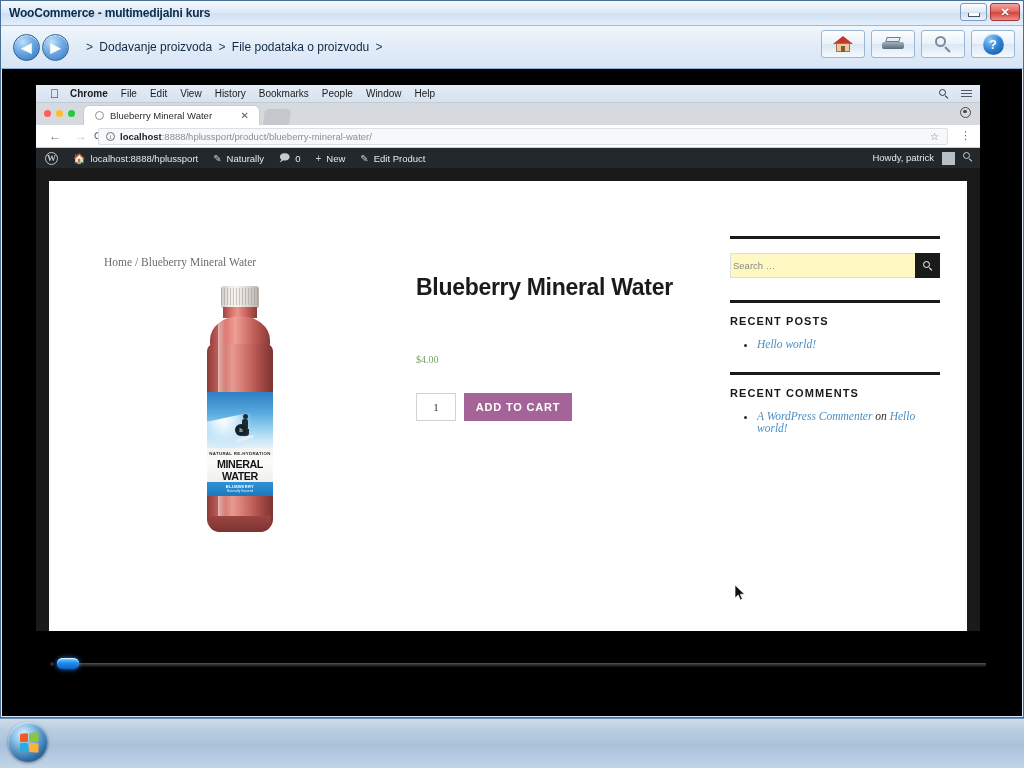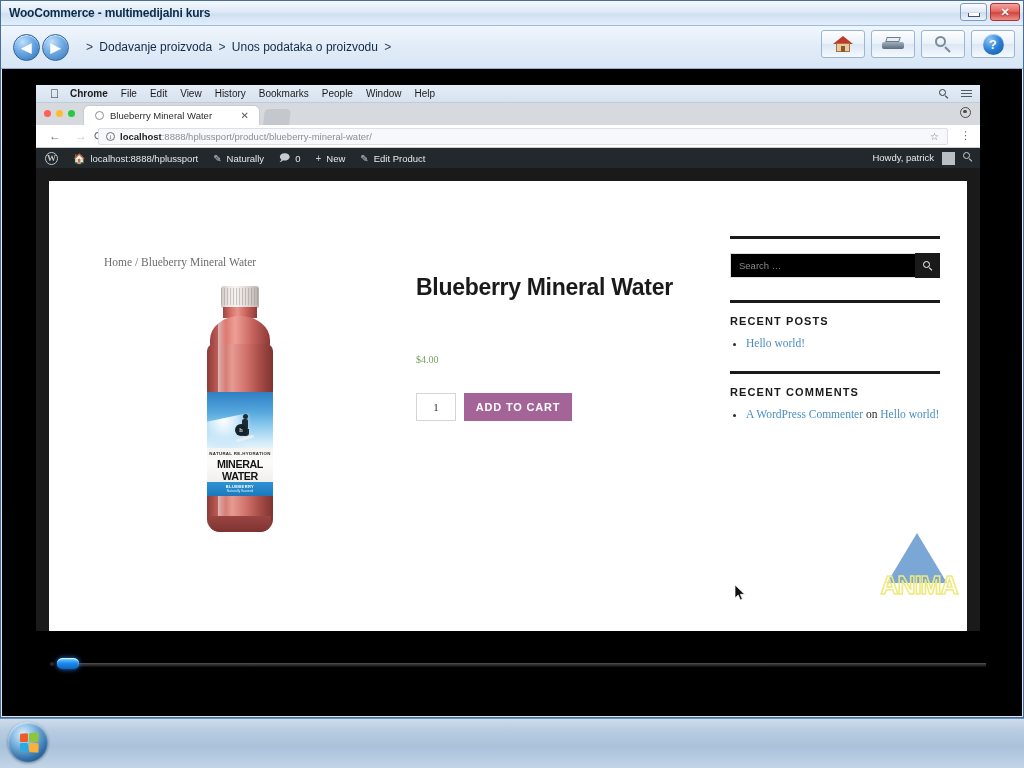--- a/index.html
+++ b/index.html
@@ -314,36 +314,36 @@
     background:#a46497;color:#fff;border:none;
     font-size:11px;font-weight:bold;letter-spacing:.8px;
     display:flex;align-items:center;justify-content:center;
   }
   
   .sidebar{position:absolute;left:681px;top:55px;width:210px;}
   .hr-thick{height:3px;background:#1a1a1a;margin:0;}
   .searchrow{display:flex;margin-top:14px;}
   .search-input{
     flex:1;height:25px;border:1px solid #dedede;border-right:none;
-    background:#000000;font-size:9.5px;color:#8a8a8a;
-    padding-left:8px;box-sizing:border-box;line-height:23px;
+    background:#fef9c3;font-size:9.5px;color:#8a8a8a;
+    padding-left:2px;box-sizing:border-box;line-height:23px;
   }
   .search-btn{
     width:25px;height:25px;background:#1a1a1a;
     display:flex;align-items:center;justify-content:center;
   }
   .sb-search{position:relative;width:10px;height:10px;}
   .sb-search .l{position:absolute;left:0;top:0;width:7px;height:7px;border:1.4px solid #fff;border-radius:50%;box-sizing:border-box;}
   .sb-search .s{position:absolute;left:6px;top:6px;width:4px;height:1.4px;background:#fff;transform:rotate(45deg);transform-origin:left center;}
   .widget{margin-top:22px;}
   .widget-title{
     font-size:11px;font-weight:bold;letter-spacing:1.1px;color:#1a1a1a;
     margin-top:12px;margin-bottom:10px;
   }
-  .widget ul{margin:0;padding-left:16px;list-style:disc;}
+  .widget ul{margin:11px;padding-left:16px;list-style:disc;font-style:italic;}
   .widget li{font-size:11.5px;color:#2b2b2b;margin-bottom:4px;font-family:"Liberation Serif",serif;}
   .widget li a{color:#4a8ec2;text-decoration:none;}
   
   .anima{
     position:absolute;left:843px;top:448px;width:76px;height:66px;pointer-events:none;
   }
   .anima .tri{
     position:absolute;left:8px;top:0;width:0;height:0;
     border-left:30px solid transparent;border-right:30px solid transparent;
     border-bottom:50px solid #7ba7d7;
@@ -403,21 +403,21 @@
 
   <div id="navbar">
     <div class="navarrows">
       <div class="navcircle">◀</div>
       <div class="navcircle dim">▶</div>
     </div>
     <div id="breadcrumb">
       <span class="sep">&gt;</span>
       <span class="crumb">Dodavanje proizvoda</span>
       <span class="sep">&gt;</span>
-      <span class="crumb">Unos podataka o proizvodu</span>
+      <span class="crumb">File podataka o proizvodu</span>
       <span class="sep">&gt;</span>
     </div>
     <div class="toolbtns">
       <div class="toolbtn">
         <span class="ico-house">
           <span class="roof"></span>
             <span class="body"></span>
             <span class="door"></span>
         </span>
       </div>
@@ -597,24 +597,20 @@
           </div>
 
           <div class="cursor">
             <svg width="11" height="16" viewBox="0 0 11 16">
                 <polygon points="0,0 0,13 3.2,10 5.4,15 7.4,14.1 5.3,9.3 9.6,9.3" fill="#111" stroke="#fff" stroke-width="0.7"></polygon>
               </svg>
           </div>
         </div>
       </div>
 
-      <div class="anima">
-        <span class="tri"></span>
-        <span class="txt">ANIMA</span>
-      </div>
     </div>
 
     <div id="seekbar-wrap">
       <div id="seek-dot"></div>
       <div id="seek-track"></div>
       <div id="seek-thumb"></div>
     </div>
 
   </div>
 </div>

